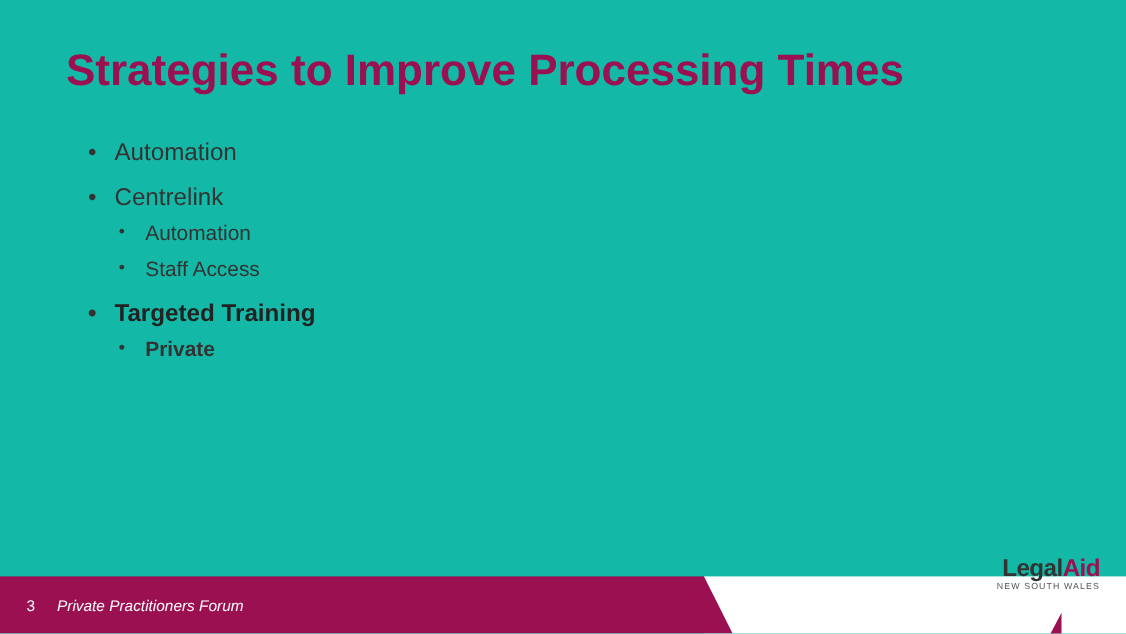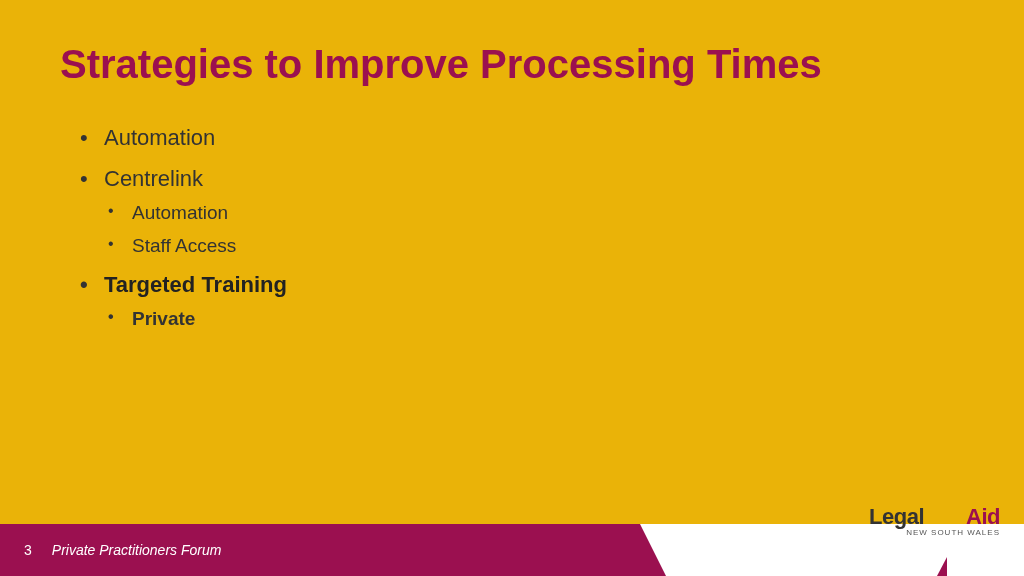--- a/index.html
+++ b/index.html
@@ -22,21 +22,21 @@
       top: 0;
       left: 0;
       width: 100%;
       height: 6px;
       background: #006272;
     }
 
     .slide-container {
       width: 100%;
       height: 100%;
-      background: #eab308;
+      background: #14b8a6;
       position: relative;
       padding: 40px 60px 80px 60px;
     }
 
     .title {
       font-size: 40px;
       font-weight: 700;
       color: #9b1050;
       margin-bottom: 36px;
       line-height: 1.2;
@@ -174,21 +174,20 @@
       font-weight: 700;
       color: #333333;
       letter-spacing: -0.5px;
     }
 
     .logo-aid {
       font-size: 22px;
       font-weight: 700;
       color: #9b1050;
       letter-spacing: -0.5px;
-      padding-left: 42px;
     }
 
     .logo-nsw {
       font-size: 8px;
       color: #555555;
       letter-spacing: 1px;
       text-align: right;
       margin-top: 1px;
     }
 

